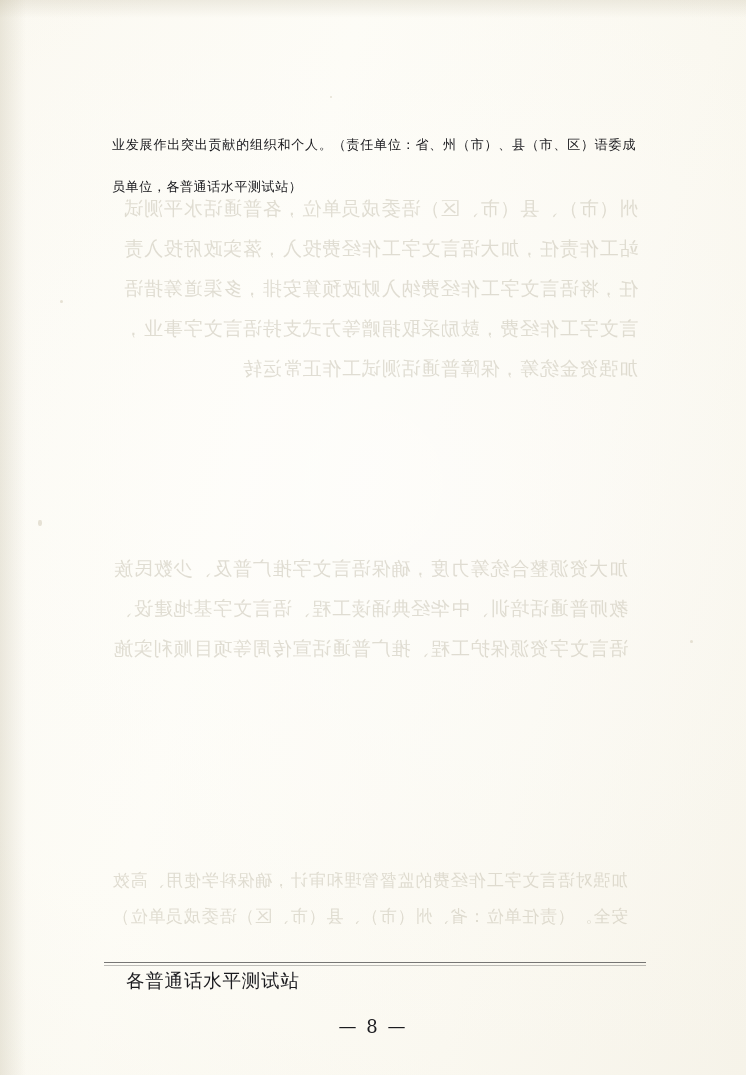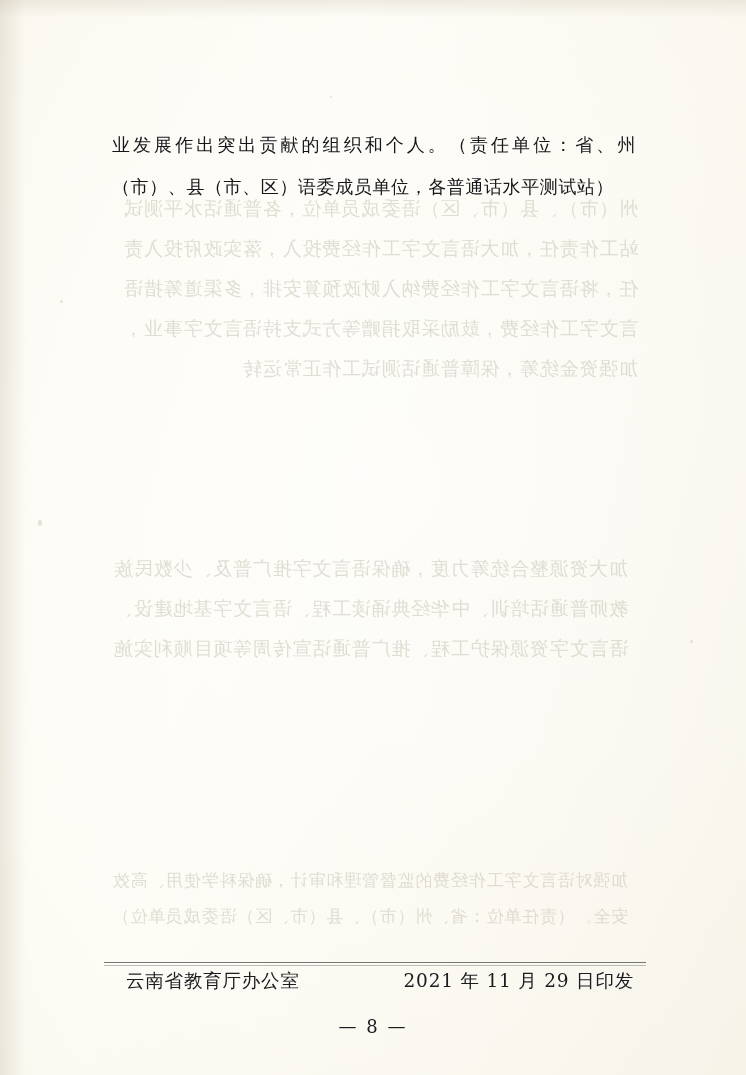--- a/index.html
+++ b/index.html
@@ -42,21 +42,21 @@
     width: 746px;
     height: 1075px;
   }
 
   
   .body-text {
     position: absolute;
     left: 112px;
     top: 124px;
     width: 524px;
-    font-size: 18px;
+    font-size: 13px;
     line-height: 41.5px;
     color: #17171b;
     letter-spacing: 0.6px;
     text-align: justify;
     text-justify: inter-character;
   }
   .para {
     margin: 0;
     text-indent: 0;
   }
@@ -160,22 +160,21 @@
   <div class="ghost" id="ghost-block-3">加强对语言文字工作经费的监督管理和审计，确保科学使用、高效安全。（责任单位：省、州（市）、县（市、区）语委成员单位）</div>
 
   <div class="body-text">
     <p class="para">业发展作出突出贡献的组织和个人。（责任单位：省、州（市）、县（市、区）语委成员单位，各普通话水平测试站）</p>
   </div>
 
   <div class="footer-rule"></div>
   <div class="footer-rule second"></div>
 
   <div class="footer-row">
-    <span class="footer-left">云南省教育厅办公室</span>
-    <span class="footer-right">2021 年 11 月 29 日印发</span>
+    <span class="footer-left">各普通话水平测试站</span>
   </div>
 
   <div class="page-number">— 8 —</div>
 
   <div class="speck" style="left:60px; top:300px; width:3px; height:3px;"></div>
   <div class="speck" style="left:38px; top:520px; width:4px; height:6px; border-radius:40%;"></div>
   <div class="speck" style="left:690px; top:640px; width:3px; height:3px;"></div>
   <div class="speck" style="left:330px; top:96px; width:2px; height:2px;"></div>
 </div>
 

